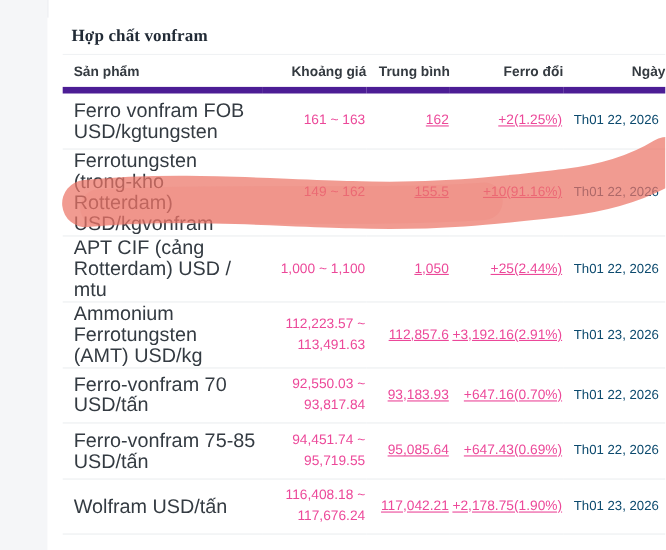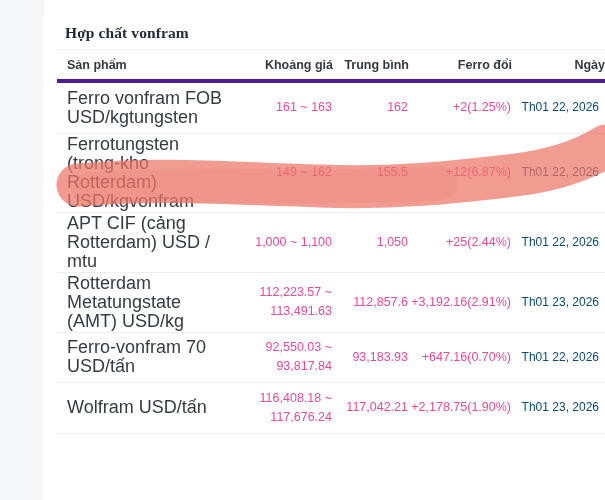--- a/index.html
+++ b/index.html
@@ -27,32 +27,32 @@
   table{
     border-collapse:collapse;table-layout:fixed;width:548px;
   }
   col.c-product{width:182px;}
   col.c-range{width:94px;}
   col.c-avg{width:76px;}
   col.c-change{width:103px;}
   col.c-date{width:93px;}
   thead th{
     height:29px;padding:0;font-size:12.5px;font-weight:bold;color:#343a40;
-    border-bottom:4px solid #4c1d95;vertical-align:middle;
+    border-bottom:6px solid #4c1d95;vertical-align:middle;
   }
   th.product, td.product{text-align:left;padding-left:10px;}
   th.num, td.num{text-align:right;margin-top:25px;}
   tbody td{
     height:47.5px;vertical-align:middle;
     border-bottom:1px solid #eceef0;
     font-size:12.5px;line-height:19px;
   }
   td.product{color:#343b42;font-size:18px;padding-right:6px;}
   td.range, td.avg, td.change{color:#ec4899;}
-  td.avg, td.change{white-space:nowrap;}
+  td.avg, td.change{white-space:nowrap;text-decoration:underline;}
   td.date{color:#0c4a6e;font-size:12px;white-space:nowrap;padding-right:6px;}
   .marker-svg{
     position:absolute;left:0;top:0;width:605px;height:500px;
     pointer-events:none;z-index:5;
   }
 </style>
 </head>
 <body>
 
 <div class="gutter"></div>
@@ -83,42 +83,49 @@
           <td class="product">Ferro vonfram FOB USD/kgtungsten</td>
           <td class="num range">161 ~ 163</td>
           <td class="num avg">162</td>
           <td class="num change">+2(1.25%)</td>
           <td class="num date">Th01 22, 2026</td>
         </tr>
         <tr>
           <td class="product">Ferrotungsten (trong-kho Rotterdam) USD/kgvonfram</td>
           <td class="num range">149 ~ 162</td>
           <td class="num avg">155.5</td>
-          <td class="num change">+12(6.87%)</td>
+          <td class="num change">+10(91.16%)</td>
           <td class="num date">Th01 22, 2026</td>
         </tr>
         <tr>
           <td class="product">APT CIF (cảng Rotterdam) USD / mtu</td>
           <td class="num range">1,000 ~ 1,100</td>
           <td class="num avg">1,050</td>
           <td class="num change">+25(2.44%)</td>
           <td class="num date">Th01 22, 2026</td>
         </tr>
         <tr>
-          <td class="product">Rotterdam Metatungstate (AMT) USD/kg</td>
+          <td class="product">Ammonium Ferrotungsten (AMT) USD/kg</td>
           <td class="num range">112,223.57 ~ 113,491.63</td>
           <td class="num avg">112,857.6</td>
           <td class="num change">+3,192.16(2.91%)</td>
           <td class="num date">Th01 23, 2026</td>
         </tr>
         <tr>
           <td class="product">Ferro-vonfram 70 USD/tấn</td>
           <td class="num range">92,550.03 ~ 93,817.84</td>
           <td class="num avg">93,183.93</td>
           <td class="num change">+647.16(0.70%)</td>
+          <td class="num date">Th01 22, 2026</td>
+        </tr>
+        <tr>
+          <td class="product">Ferro-vonfram 75-85 USD/tấn</td>
+          <td class="num range">94,451.74 ~ 95,719.55</td>
+          <td class="num avg">95,085.64</td>
+          <td class="num change">+647.43(0.69%)</td>
           <td class="num date">Th01 22, 2026</td>
         </tr>
         <tr>
           <td class="product">Wolfram USD/tấn</td>
           <td class="num range">116,408.18 ~ 117,676.24</td>
           <td class="num avg">117,042.21</td>
           <td class="num change">+2,178.75(1.90%)</td>
           <td class="num date">Th01 23, 2026</td>
         </tr>
       </tbody>

